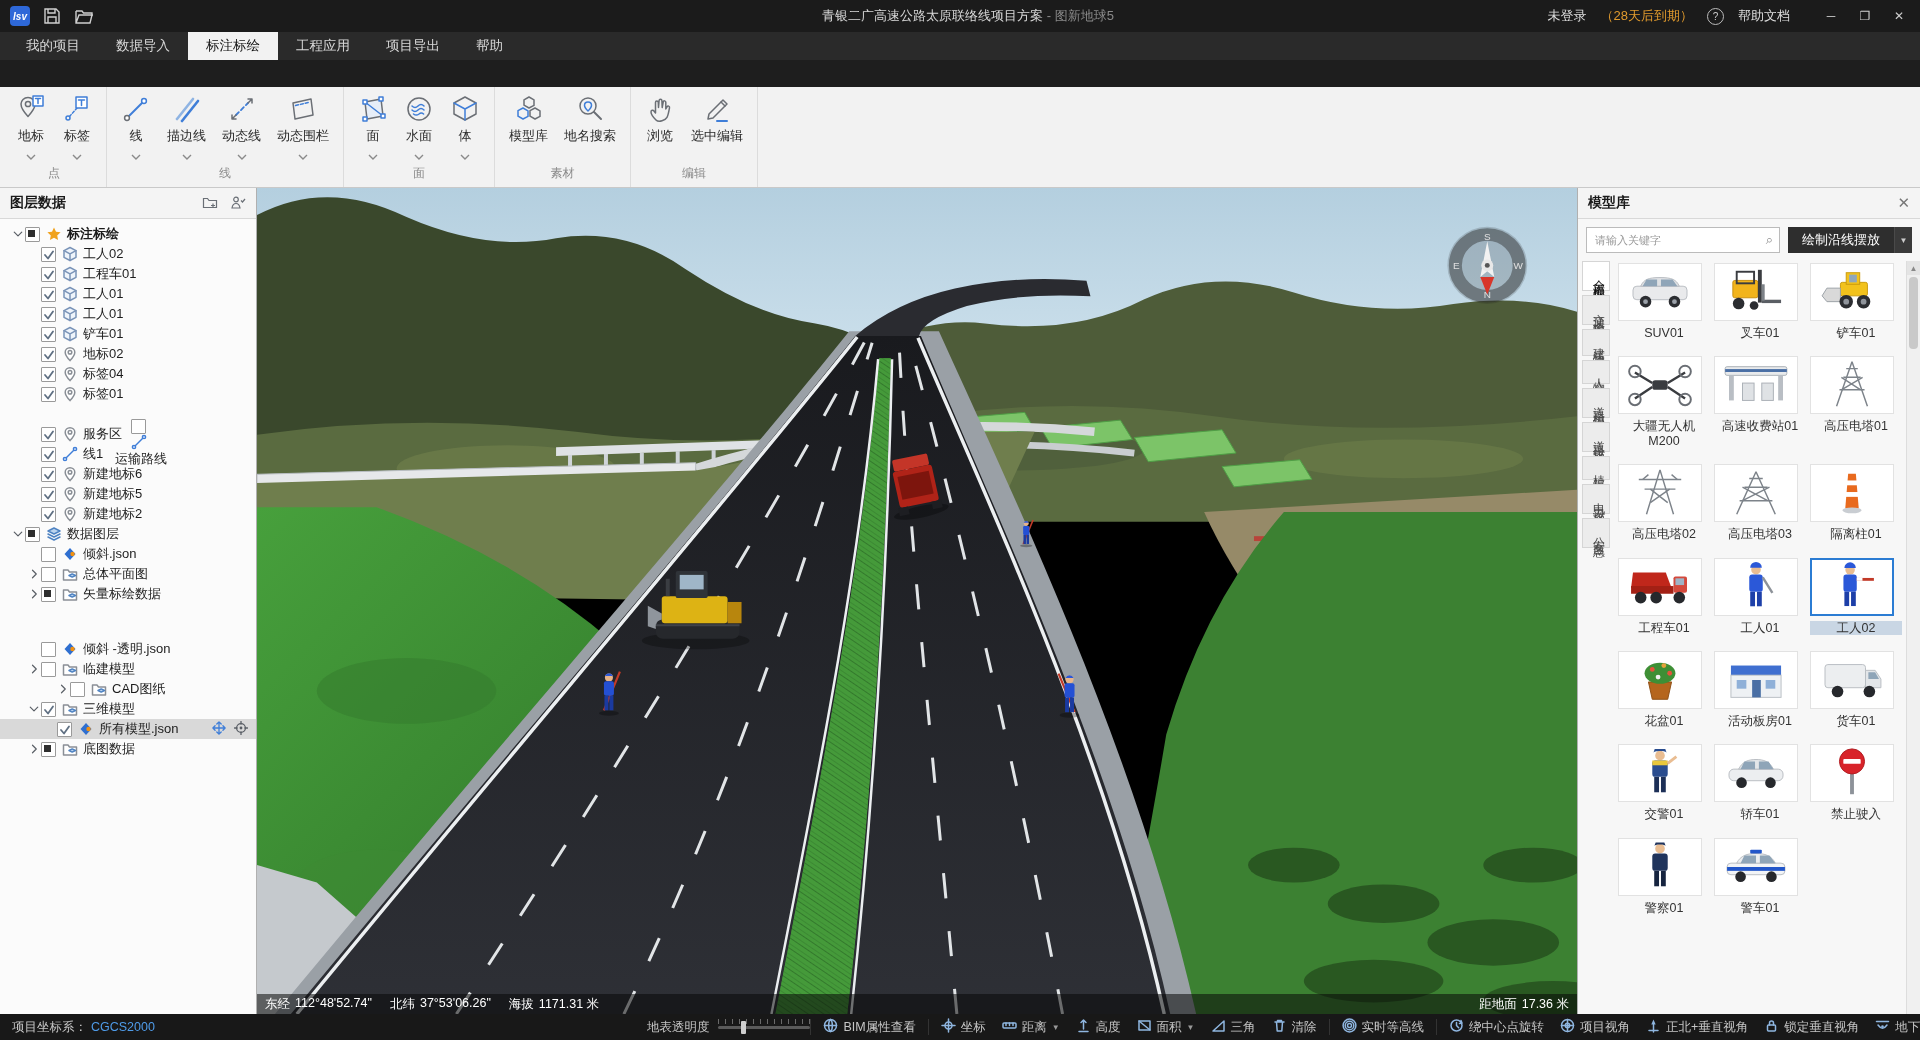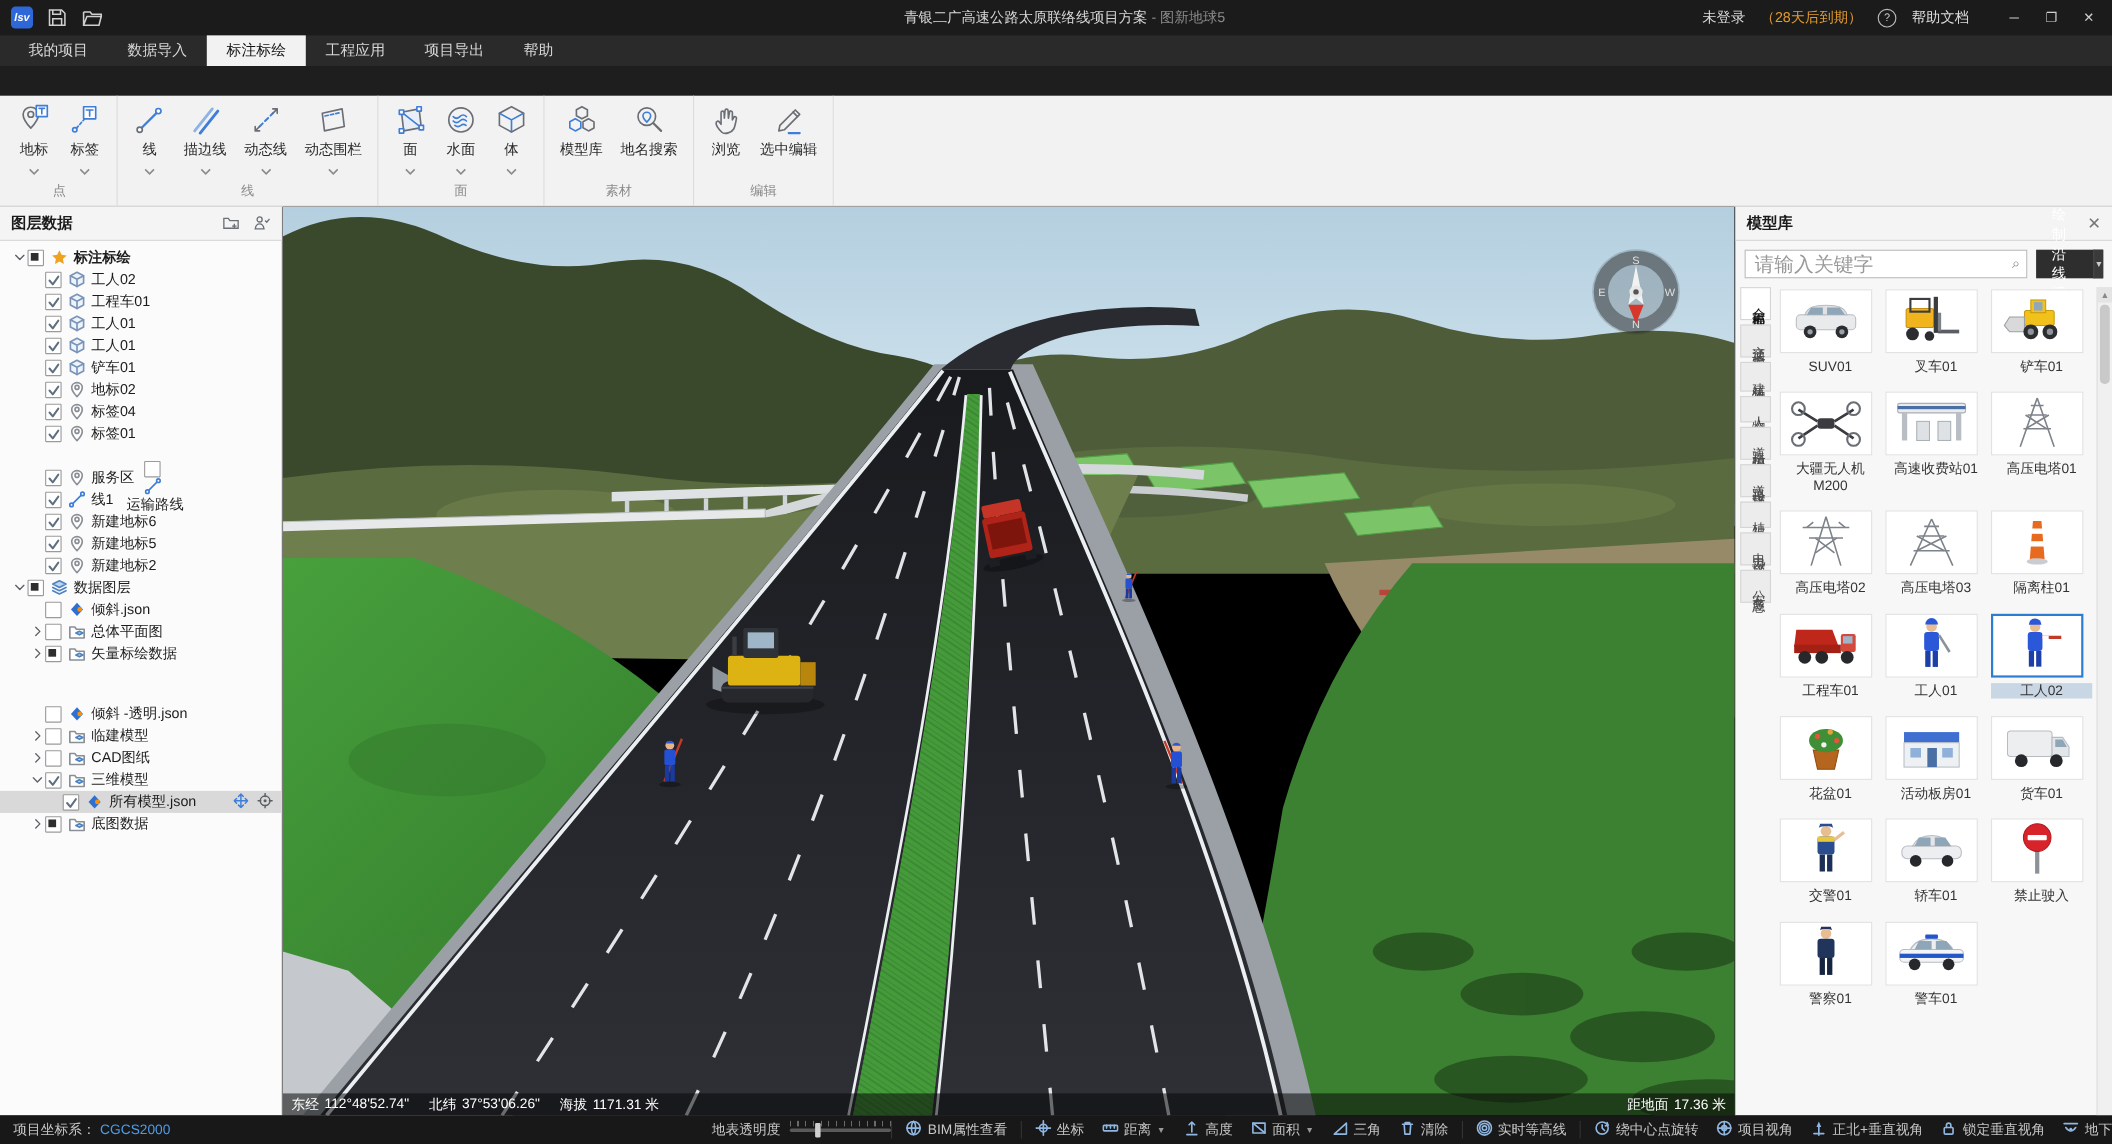--- a/index.html
+++ b/index.html
@@ -54,21 +54,21 @@
   .viewport{flex:1;position:relative;min-width:0;background:#000;overflow:hidden;}
   .scene{position:absolute;left:0;top:0;width:100%;height:100%;}
   .coordbar{position:absolute;left:0;right:0;bottom:0;height:20px;background:rgba(8,8,8,.55);display:flex;justify-content:space-between;align-items:center;padding:0 8px;color:#fff;font-size:12.5px;}
   .coord-left{display:flex;gap:18px;}
   .coord-pair{display:flex;gap:5px;}
   
   .model-panel{width:342px;background:#f7f7f7;border-left:1px solid #b0b0b0;display:flex;flex-direction:column;flex:none;}
   .mp-close{margin-left:auto;color:#777;font-size:15px;font-weight:normal;cursor:pointer;}
   .search-row{display:flex;gap:8px;padding:8px 8px 6px 8px;align-items:center;flex:none;}
   .search-box{flex:1;height:26px;background:#fff;border:1px solid #bbb;display:flex;align-items:center;padding:0 6px;box-sizing:border-box;}
-  .search-box input{border:none;outline:none;flex:1;font-size:18px;color:#333;background:transparent;font-family:inherit;}
+  .search-box input{border:none;outline:none;flex:1;font-size:11px;color:#333;background:transparent;font-family:inherit;}
   .search-box input::placeholder{color:#9a9a9a;}
   .search-glass{color:#8a8a8a;font-size:13px;}
   .draw-btn{height:26px;background:#2e2e2e;color:#fff;font-size:13px;display:flex;align-items:stretch;cursor:pointer;}
   .draw-btn .txt{padding:0 14px;display:flex;align-items:center;}
   .draw-btn .caret{width:17px;border-left:1px solid #4a4a4a;display:flex;align-items:center;justify-content:center;background:#3a3a3a;color:#ccc;font-size:8px;}
   .model-body{flex:1;display:flex;min-height:0;padding:2px 0 0 4px;}
   .cats{width:28px;display:flex;flex-direction:column;gap:4px;flex:none;}
   .cat{writing-mode:vertical-rl;background:#ececec;border:1px solid #d5d5d5;color:#4a4a4a;font-size:12px;padding:8px 2px;letter-spacing:3px;text-align:center;cursor:pointer;}
   .cat.active{background:#fff;color:#111;}
   .grid{flex:1;display:grid;grid-template-columns:repeat(3,1fr);column-gap:4px;row-gap:16px;padding:2px 2px 0 8px;overflow:hidden;align-content:start;}
@@ -580,21 +580,21 @@
                 <path d="M6 3l5 5-5 5" stroke="#5a5f66" stroke-width="1.6"></path>
               </svg>
             </span>
             <span class="tcheck"></span>
             <span class="ticon"><svg viewBox="0 0 16 16" fill="none" stroke-width="1.5" stroke-linecap="round" stroke-linejoin="round">
                 <path d="M1.5 4h4.5l1.5 2h7v8h-13z" fill="#fff" stroke="#8a8f96"></path>
                 <path d="M7 9.5l3.2-1.6 3.2 1.6-3.2 1.6z" fill="#bcd4ee" stroke="#4f83c2"></path>
               </svg></span>
             <span>临建模型</span>
           </div>
-          <div class="trow" style="padding-left: 26px;">
+          <div class="trow" style="padding-left: 26px; margin-left: 29px;">
             <span class="texp">
               <svg viewBox="0 0 16 16" fill="none" stroke-width="1.5" stroke-linecap="round" stroke-linejoin="round">
                 <path d="M6 3l5 5-5 5" stroke="#5a5f66" stroke-width="1.6"></path>
               </svg>
             </span>
             <span class="tcheck"></span>
             <span class="ticon"><svg viewBox="0 0 16 16" fill="none" stroke-width="1.5" stroke-linecap="round" stroke-linejoin="round">
                 <path d="M1.5 4h4.5l1.5 2h7v8h-13z" fill="#fff" stroke="#8a8f96"></path>
                 <path d="M7 9.5l3.2-1.6 3.2 1.6-3.2 1.6z" fill="#bcd4ee" stroke="#4f83c2"></path>
               </svg></span>

